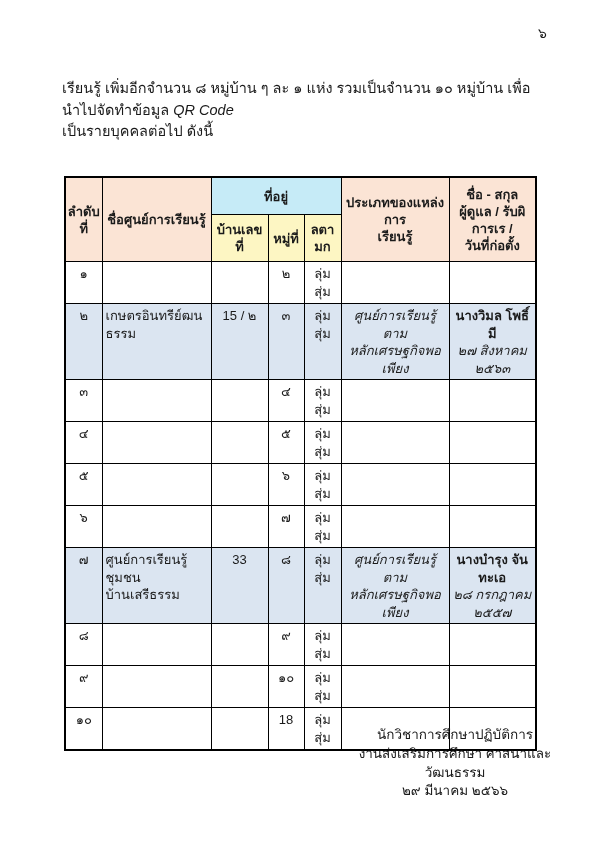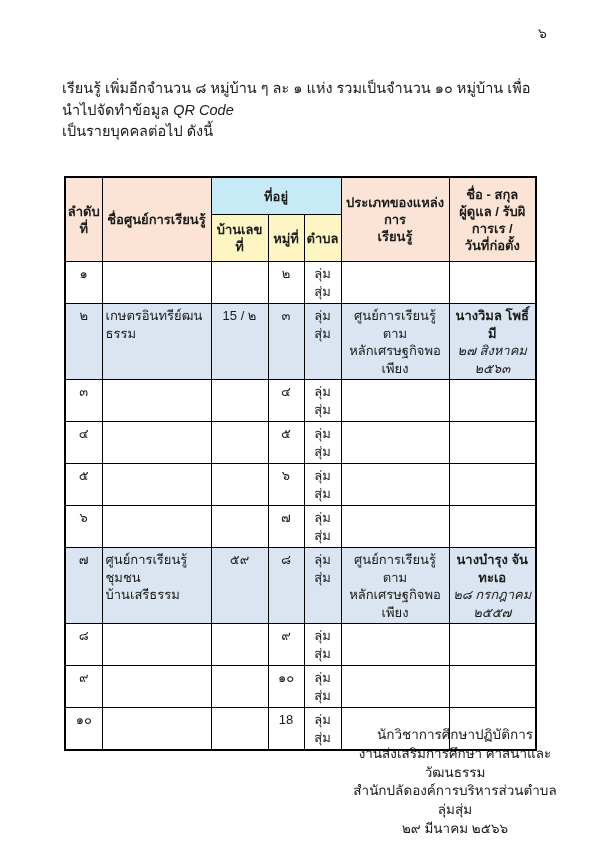--- a/index.html
+++ b/index.html
@@ -42,21 +42,21 @@
   .blue   { background:var(--blue); }
   .yellow { background:var(--yellow); }
   .tbl td {
     vertical-align:top;
     padding:3px 3px 2px 3px;
     height:36px; line-height:17.5px;
   }
   .tbl tr.hl td { background:var(--hl); height:40px; }
   .c-no, .c-house, .c-moo, .c-tambon, .c-type, .c-care { text-align:center; }
   .c-name { text-align:left; padding-left:6px; }
-  .c-type { }
+  .c-type { font-style:italic; }
   .c-care .b { font-weight:bold; }
   .c-care .i { font-style:italic; }
 
   .signature {
     position:absolute; top:726px; left:348px; width:214px;
     text-align:center; font-size:13.5px; line-height:18.8px;
   }
 </style>
 </head>
 <body>
@@ -94,21 +94,21 @@
         </th>
         <th rowspan="2" class="salmon">
           <div>ชื่อ - สกุล</div>
           <div>ผู้ดูแล / รับผิการเร /</div>
           <div>วันที่ก่อตั้ง</div>
         </th>
       </tr>
       <tr>
         <th class="yellow">บ้านเลขที่</th>
         <th class="yellow">หมู่ที่</th>
-        <th class="yellow">ตำบล</th>
+        <th class="yellow">ลตามก</th>
       </tr>
     </thead>
     <tbody>
         <tr>
           <td class="c-no">๑</td>
           <td class="c-name"></td>
           <td class="c-house"></td>
           <td class="c-moo">๒</td>
           <td class="c-tambon">ลุ่มสุ่ม</td>
           <td class="c-type"></td>
@@ -155,21 +155,21 @@
           <td class="c-name"></td>
           <td class="c-house"></td>
           <td class="c-moo">๗</td>
           <td class="c-tambon">ลุ่มสุ่ม</td>
           <td class="c-type"></td>
           <td class="c-care"></td>
         </tr>
         <tr class="hl">
           <td class="c-no">๗</td>
           <td class="c-name">ศูนย์การเรียนรู้ชุมชน<br>บ้านเสรีธรรม</td>
-          <td class="c-house">๕๙</td>
+          <td class="c-house">33</td>
           <td class="c-moo">๘</td>
           <td class="c-tambon">ลุ่มสุ่ม</td>
           <td class="c-type">ศูนย์การเรียนรู้ตาม<br>หลักเศรษฐกิจพอเพียง</td>
           <td class="c-care"><span class="b">นางบำรุง  จันทะเอ</span><br><span class="i">๒๘ กรกฎาคม ๒๕๕๗</span></td>
         </tr>
         <tr>
           <td class="c-no">๘</td>
           <td class="c-name"></td>
           <td class="c-house"></td>
           <td class="c-moo">๙</td>
@@ -194,17 +194,16 @@
           <td class="c-tambon">ลุ่มสุ่ม</td>
           <td class="c-type"></td>
           <td class="c-care"></td>
         </tr>
       </tbody>
   </table>
 
   <div class="signature">
     <div>นักวิชาการศึกษาปฏิบัติการ</div>
     <div>งานส่งเสริมการศึกษา ศาสนาและวัฒนธรรม</div>
-    <div>สำนักปลัดองค์การบริหารส่วนตำบลลุ่มสุ่ม</div>
     <div>๒๙ มีนาคม ๒๕๖๖</div>
   </div>
 
 </div>
 
 </body></html>

